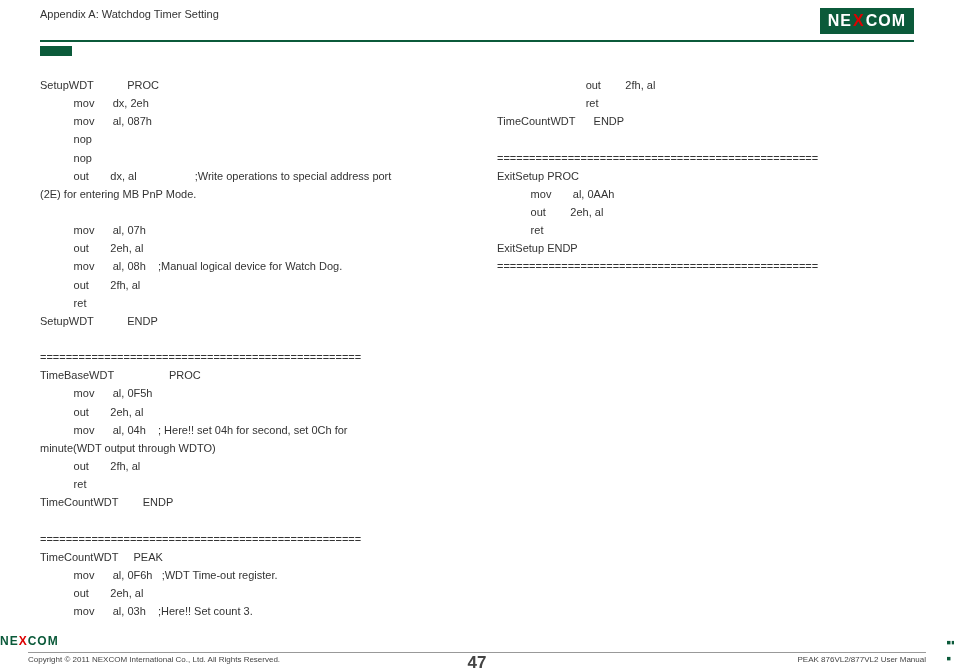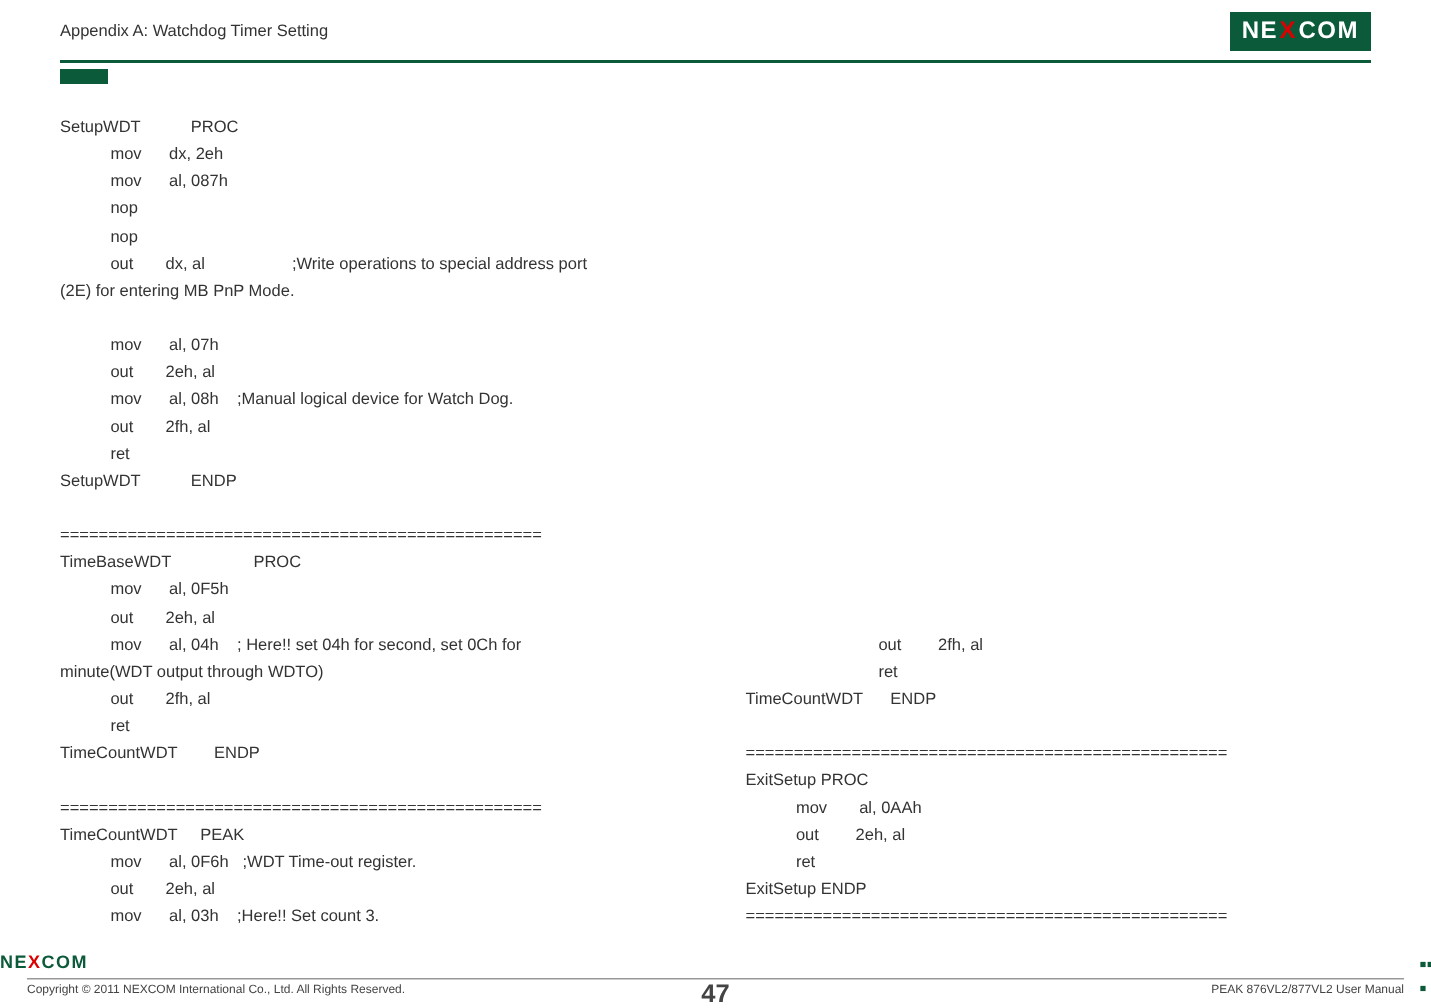--- a/index.html
+++ b/index.html
@@ -1,29 +1,29 @@
 <!DOCTYPE html>
 <html><head>
 <meta charset="utf-8">
 <style>
 * { margin: 0; padding: 0; box-sizing: border-box; }
 body { width: 954px; height: 672px; font-family: Arial, sans-serif; background: #fff; position: relative; }
-.header { display: flex; justify-content: space-between; align-items: center; padding: 8px 40px 6px 40px; }
+.header { display: flex; justify-content: space-between; align-items: flex-start; padding: 8px 40px 6px 40px; }
 .header-title { font-size: 11px; color: #333; }
 .logo { display: flex; align-items: center; }
 .logo-box { background: #0b5a3a; color: #fff; font-weight: bold; font-size: 16px; padding: 4px 8px; letter-spacing: 1px; display: flex; align-items: center; }
 .xmark { color: #d00; margin: 0 1px; }
 .header-rule { border: none; border-top: 2px solid #0b5a3a; margin: 0 40px; }
 .accent { width: 32px; height: 10px; background: #0b5a3a; margin: 4px 0 0 40px; }
-.content { display: flex; padding: 20px 60px 0 40px; font-size: 11px; color: #333; line-height: 1.65; align-items: flex-end; }
+.content { display: flex; padding: 20px 60px 0 40px; font-size: 11px; color: #333; line-height: 1.65; }
 .col { flex: 1; }
 .col-left { padding-right: 30px; }
 .col-right { padding-left: 30px; }
 .code-line { white-space: pre; font-family: Arial, sans-serif; }
-.footer { position: absolute; bottom: 8px; left: 0; right: 0; padding: 0 18px; }
+.footer { position: absolute; bottom: 8px; left: 0; right: 0; padding: 0 28px; }
 .footer-rule { border: none; border-top: 1px solid #999; margin-bottom: 2px; }
 .footer-row { display: flex; justify-content: space-between; align-items: center; font-size: 8px; color: #444; position: relative; }
 .footer-logo { font-weight: bold; font-size: 12px; color: #0b5a3a; letter-spacing: 1px; position: absolute; top: -18px; left: 0; }
 .footer-logo .xmark2 { color: #d00; }
 .page-num { font-weight: bold; font-size: 17px; position: absolute; left: 50%; transform: translateX(-50%); top: -2px; }
 .footer-squares { position: absolute; right: 0; top: -18px; font-size: 14px; color: #0b5a3a; letter-spacing: -2px; }
 </style>
 </head>
 <body>
 

